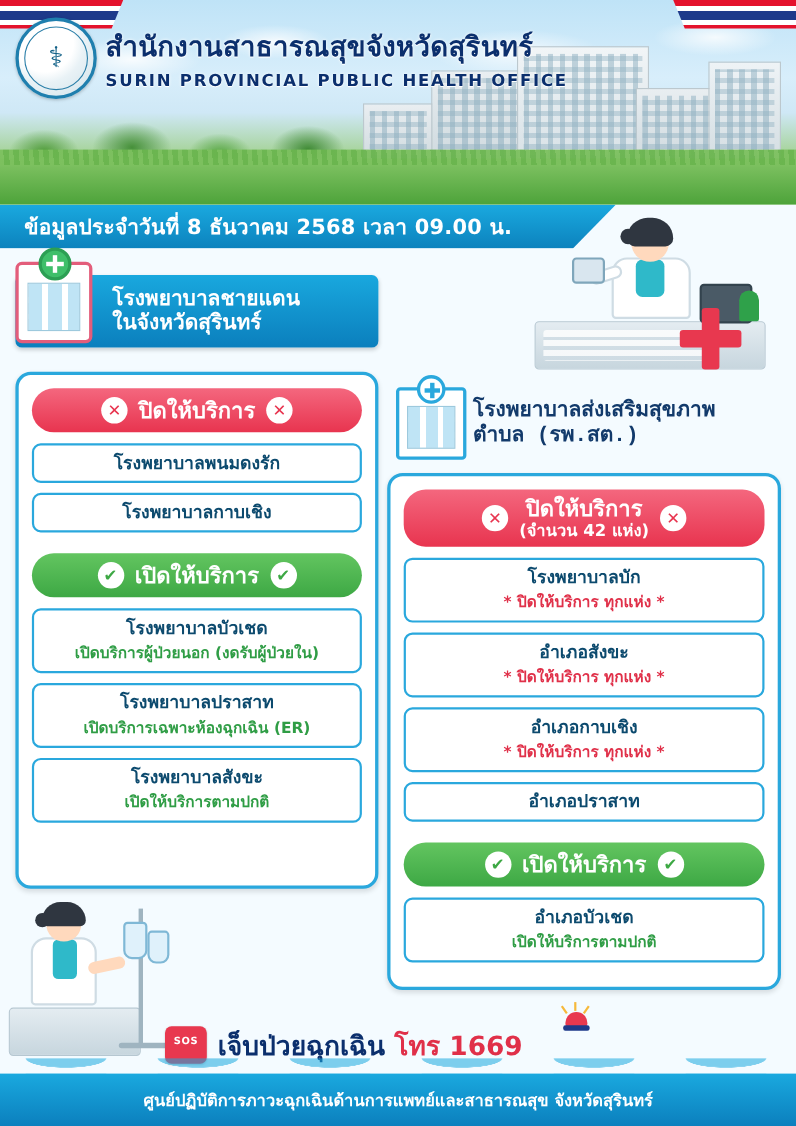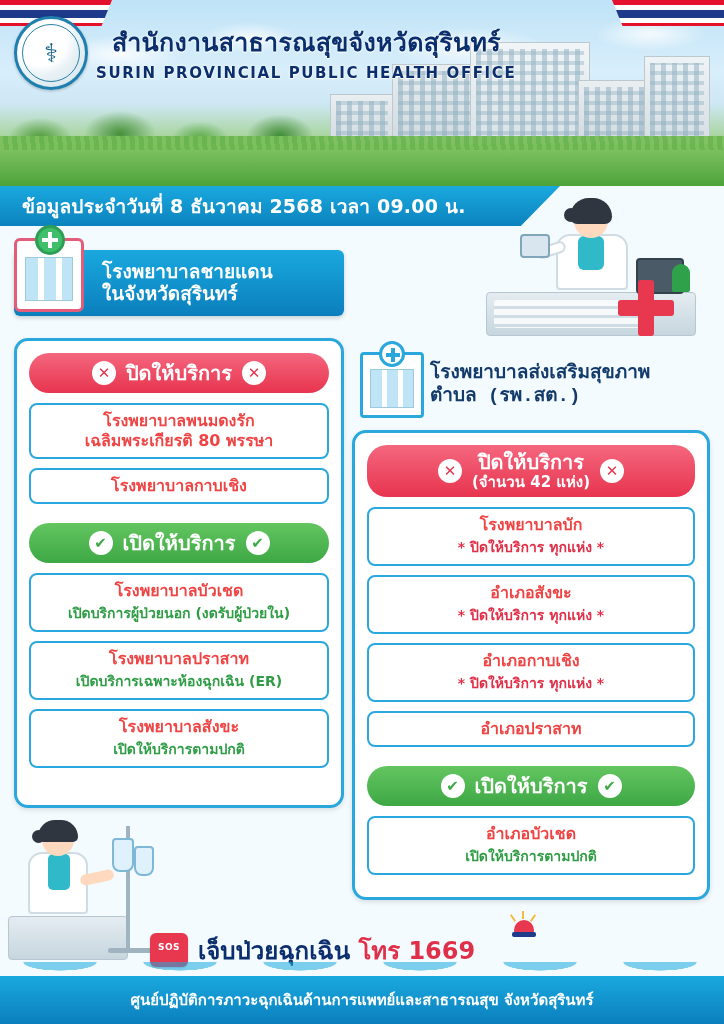--- a/index.html
+++ b/index.html
@@ -93,21 +93,20 @@
     color:#14627f; font-size:7px; text-align:center; line-height:1.1; position:relative;
   }
   .emblem-snake { font-size:26px; color:#0f5f86; line-height:1; }
 
   .header-title {
     position:absolute; left:96px; top:22px; width:520px;
   }
   .header-title .th {
     font-size:25px; font-weight:bold; color:#0b2f6d; letter-spacing:.3px;
     text-shadow: 0 1px 0 #ffffff, 0 0 3px #ffffff;
-    margin-left: 16px;
   }
   .header-title .en {
     font-size:15px; font-weight:bold; color:#0b2f6d; letter-spacing:1.6px; margin-top:2px;
     text-shadow: 0 1px 0 #ffffff, 0 0 3px #ffffff;
   }
 
   
   .date-banner {
     position:absolute; left:0; top:186px; width:560px; height:40px;
     background: linear-gradient(180deg,#1aa9df,#0c82bd);
@@ -192,21 +191,21 @@
   .pill.closed .mark { color:#e8344f; }
   .pill.open   .mark { color:#3da844; }
   .pill .sub { font-size:15px; }
 
   .pill-stack { display:flex; flex-direction:column; align-items:center; justify-content:center; line-height:1.15; }
 
   .item {
     border:2px solid #2aa8dd; border-radius:8px; background:#ffffff;
     padding:6px 8px; margin-bottom:9px; text-align:center;
   }
-  .item .main { font-size:16px; font-weight:bold; color:#ef4444; line-height:1.25; }
+  .item .main { font-size:16px; font-weight:bold; color:#0c4a6e; line-height:1.25; }
   .item .note-green { font-size:14px; font-weight:bold; color:#2f9d45; margin-top:1px; }
   .item .note-red   { font-size:14px; font-weight:bold; color:#e03049; margin-top:1px; }
 
   .gap { height:10px; }
 
   
   .sec-head2 {
     position:absolute; left:430px; top:362px; width:288px;
     color:#123a6b; font-weight:bold; font-size:19px; line-height:1.2;font-family:Liberation Mono, monospace;
   }
@@ -355,21 +354,20 @@
   <div class="card card-left">
 
     <div class="pill closed">
       <span class="mark">✕</span>
       <span>ปิดให้บริการ</span>
       <span class="mark">✕</span>
     </div>
 
     <div class="item">
       <div class="main">โรงพยาบาลพนมดงรัก</div>
-      <div class="main">เฉลิมพระเกียรติ 80 พรรษา</div>
     </div>
 
     <div class="item">
       <div class="main">โรงพยาบาลกาบเชิง</div>
     </div>
 
     <div class="gap"></div>
 
     <div class="pill open">
       <span class="mark">✔</span>

